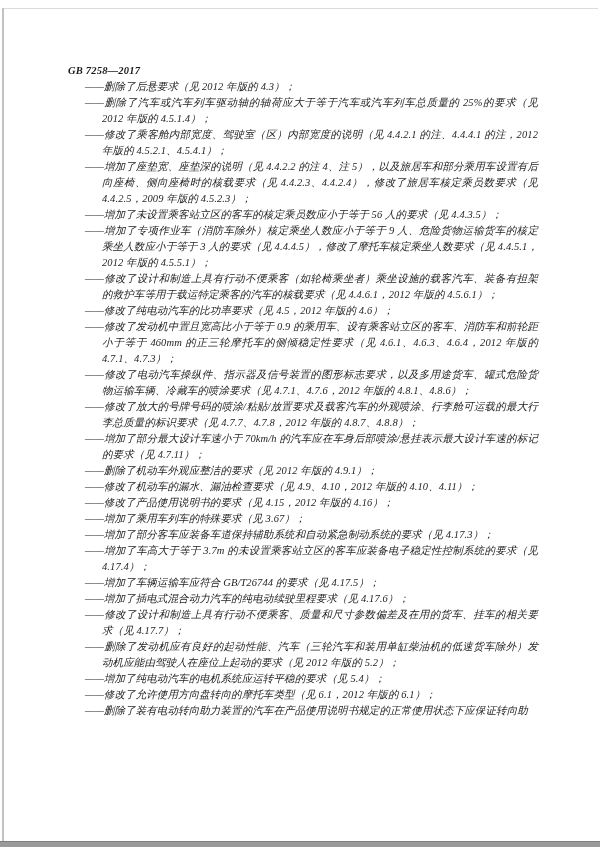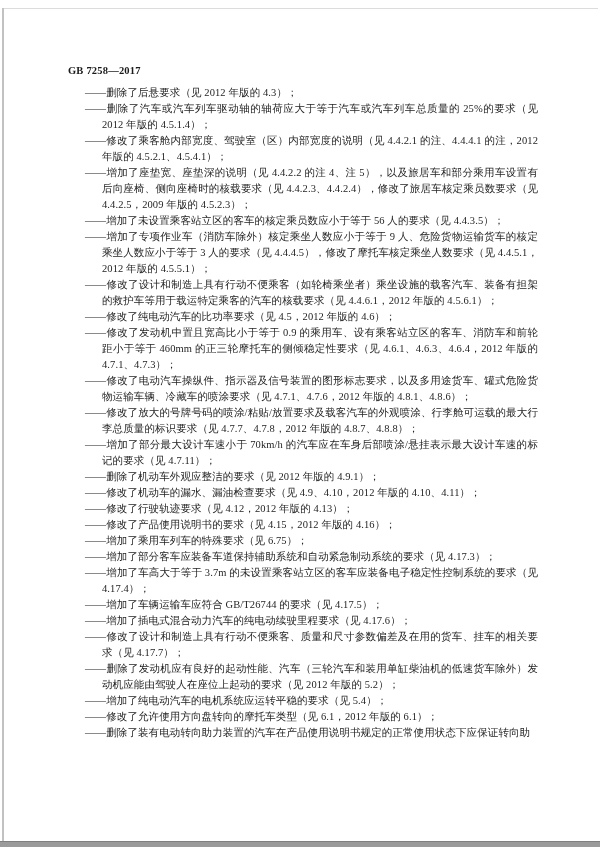--- a/index.html
+++ b/index.html
@@ -14,20 +14,21 @@
     position: relative;
     font-family: "Liberation Serif", "DejaVu Serif", serif;
   }
   .page {
     position: absolute;
     left: 0;
     top: 0;
     width: 600px;
     height: 848px;
     background: #ffffff;
+    font-style: italic;
   }
   
   .edge-left {
     position: absolute;
     left: 2px;
     top: 8px;
     width: 2px;
     height: 836px;
     background: #c2c2c2;
   }
@@ -56,21 +57,21 @@
     color: #1f1f1f;
   }
   .doc-header {
     font-size: 10.5px;
     font-weight: bold;
     line-height: 16px;
     letter-spacing: 0.2px;
     color: #1a1a1a;
   }
   .doc-list {
-    margin-top: 6px;
+    margin-top: 0;
   }
   .doc-item {
     font-size: 10.5px;
     line-height: 16px;
     text-align: justify;
     text-justify: inter-character;
     padding-left: 34px;
     text-indent: -17px;
     color: #242424;
     letter-spacing: 0.1px;
@@ -92,23 +93,22 @@
         <div class="doc-item">——增加了未设置乘客站立区的客车的核定乘员数应小于等于 56 人的要求（见 4.4.3.5）；</div>
         <div class="doc-item">——增加了专项作业车（消防车除外）核定乘坐人数应小于等于 9 人、危险货物运输货车的核定乘坐人数应小于等于 3 人的要求（见 4.4.4.5），修改了摩托车核定乘坐人数要求（见 4.4.5.1，2012 年版的 4.5.5.1）；</div>
         <div class="doc-item">——修改了设计和制造上具有行动不便乘客（如轮椅乘坐者）乘坐设施的载客汽车、装备有担架的救护车等用于载运特定乘客的汽车的核载要求（见 4.4.6.1，2012 年版的 4.5.6.1）；</div>
         <div class="doc-item">——修改了纯电动汽车的比功率要求（见 4.5，2012 年版的 4.6）；</div>
         <div class="doc-item">——修改了发动机中置且宽高比小于等于 0.9 的乘用车、设有乘客站立区的客车、消防车和前轮距小于等于 460mm 的正三轮摩托车的侧倾稳定性要求（见 4.6.1、4.6.3、4.6.4，2012 年版的 4.7.1、4.7.3）；</div>
         <div class="doc-item">——修改了电动汽车操纵件、指示器及信号装置的图形标志要求，以及多用途货车、罐式危险货物运输车辆、冷藏车的喷涂要求（见 4.7.1、4.7.6，2012 年版的 4.8.1、4.8.6）；</div>
         <div class="doc-item">——修改了放大的号牌号码的喷涂/粘贴/放置要求及载客汽车的外观喷涂、行李舱可运载的最大行李总质量的标识要求（见 4.7.7、4.7.8，2012 年版的 4.8.7、4.8.8）；</div>
         <div class="doc-item">——增加了部分最大设计车速小于 70km/h 的汽车应在车身后部喷涂/悬挂表示最大设计车速的标记的要求（见 4.7.11）；</div>
         <div class="doc-item">——删除了机动车外观应整洁的要求（见 2012 年版的 4.9.1）；</div>
         <div class="doc-item">——修改了机动车的漏水、漏油检查要求（见 4.9、4.10，2012 年版的 4.10、4.11）；</div>
-        <div class="doc-item">——修改了行驶轨迹要求（见 4.12，2012 年版的 4.13）；</div>
         <div class="doc-item">——修改了产品使用说明书的要求（见 4.15，2012 年版的 4.16）；</div>
-        <div class="doc-item">——增加了乘用车列车的特殊要求（见 6.75）；</div>
+        <div class="doc-item">——增加了乘用车列车的特殊要求（见 3.67）；</div>
         <div class="doc-item">——增加了部分客车应装备车道保持辅助系统和自动紧急制动系统的要求（见 4.17.3）；</div>
         <div class="doc-item">——增加了车高大于等于 3.7m 的未设置乘客站立区的客车应装备电子稳定性控制系统的要求（见 4.17.4）；</div>
         <div class="doc-item">——增加了车辆运输车应符合 GB/T26744 的要求（见 4.17.5）；</div>
         <div class="doc-item">——增加了插电式混合动力汽车的纯电动续驶里程要求（见 4.17.6）；</div>
         <div class="doc-item">——修改了设计和制造上具有行动不便乘客、质量和尺寸参数偏差及在用的货车、挂车的相关要求（见 4.17.7）；</div>
         <div class="doc-item">——删除了发动机应有良好的起动性能、汽车（三轮汽车和装用单缸柴油机的低速货车除外）发动机应能由驾驶人在座位上起动的要求（见 2012 年版的 5.2）；</div>
         <div class="doc-item">——增加了纯电动汽车的电机系统应运转平稳的要求（见 5.4）；</div>
         <div class="doc-item">——修改了允许使用方向盘转向的摩托车类型（见 6.1，2012 年版的 6.1）；</div>
         <div class="doc-item">——删除了装有电动转向助力装置的汽车在产品使用说明书规定的正常使用状态下应保证转向助</div>
       </div>

